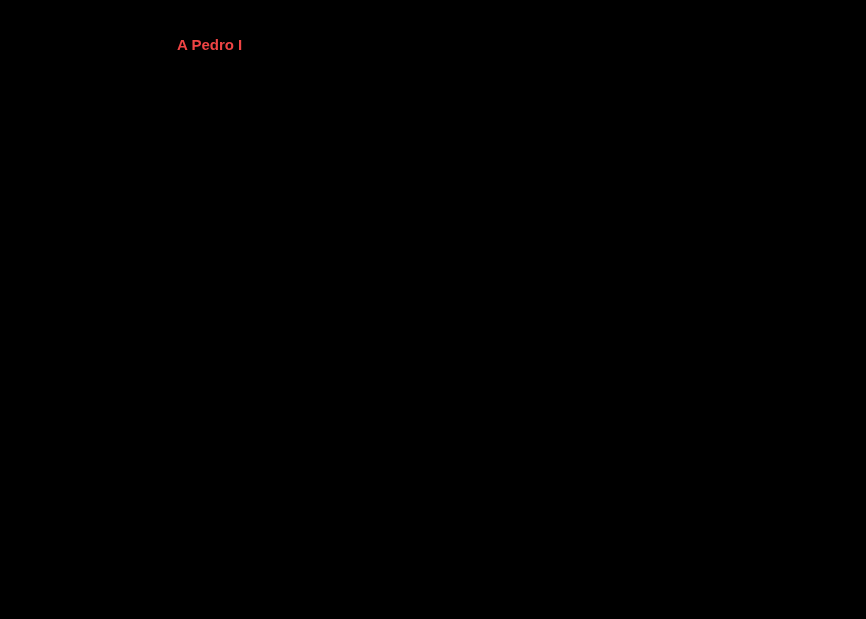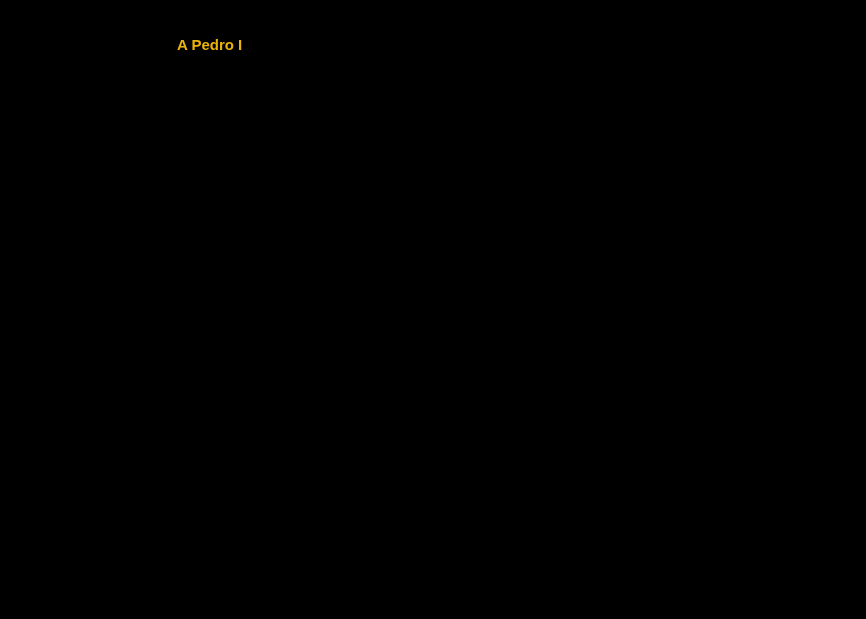--- a/index.html
+++ b/index.html
@@ -25,14 +25,14 @@
     color: #0000CC;
     text-decoration: none;
     cursor: pointer;
     white-space: nowrap;
   }
 </style>
 </head>
 <body>
 
 <div class="screen" style="background: rgb(0, 0, 0);">
-  <a class="pedro-link" style="color: #eab308;">A Pedro I</a>
+  <a class="pedro-link" style="color: #ef4444;">A Pedro I</a>
 </div>
 
 </body></html>

